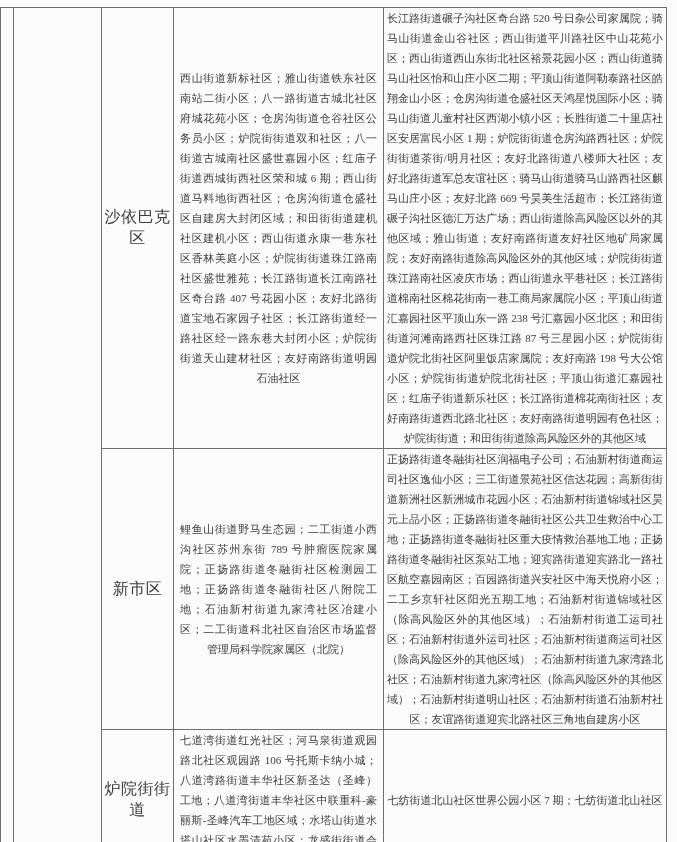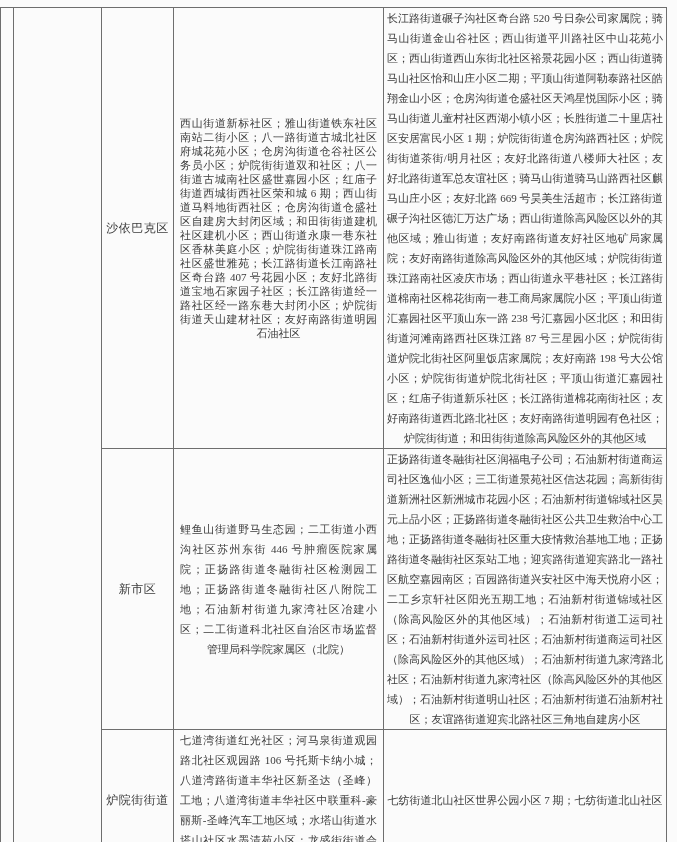--- a/index.html
+++ b/index.html
@@ -32,34 +32,34 @@
   col.c1{width:13px;}
   col.c2{width:88px;}
   col.c3{width:72px;}
   col.c4{width:210px;}
   col.c5{width:283px;}
   tr.r1{height:416px;}
   tr.r2{height:276px;}
   tr.r3{height:131px;}
   td.district{
     text-align:center;
-    font-size:12px;
+    font-size:16px;
     letter-spacing:.5px;
     padding:0 2px;
   }
   td.cell-text{
     font-size:11px;
     text-align:justify;
     text-align-last:center;
     overflow-wrap:break-word;
     word-break:break-all;
   }
   td.mid{padding:0 6px;}
   td.rgt{padding:0 3px;}
-  .lh-loose{line-height:14px;}
+  .lh-loose{line-height:20px;}
   .lh-tight{line-height:20px;}
 </style>
 </head>
 <body>
 
 <table class="risk-table">
   <colgroup>
     <col class="c1">
       <col class="c2">
       <col class="c3">
@@ -69,21 +69,21 @@
   <tbody>
     <tr class="r1">
       <td rowspan="3"></td>
       <td rowspan="3"></td>
       <td class="district">沙依巴克区</td>
       <td class="cell-text mid lh-loose">西山街道新标社区；雅山街道铁东社区南站二街小区；八一路街道古城北社区府城花苑小区；仓房沟街道仓谷社区公务员小区；炉院街街道双和社区；八一街道古城南社区盛世嘉园小区；红庙子街道西城街西社区荣和城 6 期；西山街道马料地街西社区；仓房沟街道仓盛社区自建房大封闭区域；和田街街道建机社区建机小区；西山街道永康一巷东社区香林美庭小区；炉院街街道珠江路南社区盛世雅苑；长江路街道长江南路社区奇台路 407 号花园小区；友好北路街道宝地石家园子社区；长江路街道经一路社区经一路东巷大封闭小区；炉院街街道天山建材社区；友好南路街道明园石油社区</td>
       <td class="cell-text rgt lh-tight">长江路街道碾子沟社区奇台路 520 号日杂公司家属院；骑马山街道金山谷社区；西山街道平川路社区中山花苑小区；西山街道西山东街北社区裕景花园小区；西山街道骑马山社区怡和山庄小区二期；平顶山街道阿勒泰路社区皓翔金山小区；仓房沟街道仓盛社区天鸿星悦国际小区；骑马山街道儿童村社区西湖小镇小区；长胜街道二十里店社区安居富民小区 1 期；炉院街街道仓房沟路西社区；炉院街街道茶街/明月社区；友好北路街道八楼师大社区；友好北路街道军总友谊社区；骑马山街道骑马山路西社区麒马山庄小区；友好北路 669 号昊美生活超市；长江路街道碾子沟社区德汇万达广场；西山街道除高风险区以外的其他区域；雅山街道；友好南路街道友好社区地矿局家属院；友好南路街道除高风险区外的其他区域；炉院街街道珠江路南社区凌庆市场；西山街道永平巷社区；长江路街道棉南社区棉花街南一巷工商局家属院小区；平顶山街道汇嘉园社区平顶山东一路 238 号汇嘉园小区北区；和田街街道河滩南路西社区珠江路 87 号三星园小区；炉院街街道炉院北街社区阿里饭店家属院；友好南路 198 号大公馆小区；炉院街街道炉院北街社区；平顶山街道汇嘉园社区；红庙子街道新乐社区；长江路街道棉花南街社区；友好南路街道西北路北社区；友好南路街道明园有色社区；炉院街街道；和田街街道除高风险区外的其他区域</td>
     </tr>
     <tr class="r2">
       <td class="district">新市区</td>
-      <td class="cell-text mid lh-tight">鲤鱼山街道野马生态园；二工街道小西沟社区苏州东街 446 号肿瘤医院家属院；正扬路街道冬融街社区检测园工地；正扬路街道冬融街社区八附院工地；石油新村街道九家湾社区冶建小区；二工街道科北社区自治区市场监督管理局科学院家属区（北院）</td>
+      <td class="cell-text mid lh-tight">鲤鱼山街道野马生态园；二工街道小西沟社区苏州东街 789 号肿瘤医院家属院；正扬路街道冬融街社区检测园工地；正扬路街道冬融街社区八附院工地；石油新村街道九家湾社区冶建小区；二工街道科北社区自治区市场监督管理局科学院家属区（北院）</td>
       <td class="cell-text rgt lh-tight">正扬路街道冬融街社区润福电子公司；石油新村街道商运司社区逸仙小区；三工街道景苑社区信达花园；高新街街道新洲社区新洲城市花园小区；石油新村街道锦域社区昊元上品小区；正扬路街道冬融街社区公共卫生救治中心工地；正扬路街道冬融街社区重大疫情救治基地工地；正扬路街道冬融街社区泵站工地；迎宾路街道迎宾路北一路社区航空嘉园南区；百园路街道兴安社区中海天悦府小区；二工乡京轩社区阳光五期工地；石油新村街道锦域社区（除高风险区外的其他区域）；石油新村街道工运司社区；石油新村街道外运司社区；石油新村街道商运司社区（除高风险区外的其他区域）；石油新村街道九家湾路北社区；石油新村街道九家湾社区（除高风险区外的其他区域）；石油新村街道明山社区；石油新村街道石油新村社区；友谊路街道迎宾北路社区三角地自建房小区</td>
     </tr>
     <tr class="r3">
       <td class="district">炉院街街道</td>
       <td class="cell-text mid lh-tight">七道湾街道红光社区；河马泉街道观园路北社区观园路 106 号托斯卡纳小城；八道湾路街道丰华社区新圣达（圣峰）工地；八道湾街道丰华社区中联重科-豪丽斯-圣峰汽车工地区域；水塔山街道水塔山社区水墨清苑小区；龙盛街街道会盛巷社区尚德苑小区；振安街街道</td>
       <td class="cell-text rgt lh-tight">七纺街道北山社区世界公园小区 7 期；七纺街道北山社区</td>
     </tr>
   </tbody>
 </table>
 

